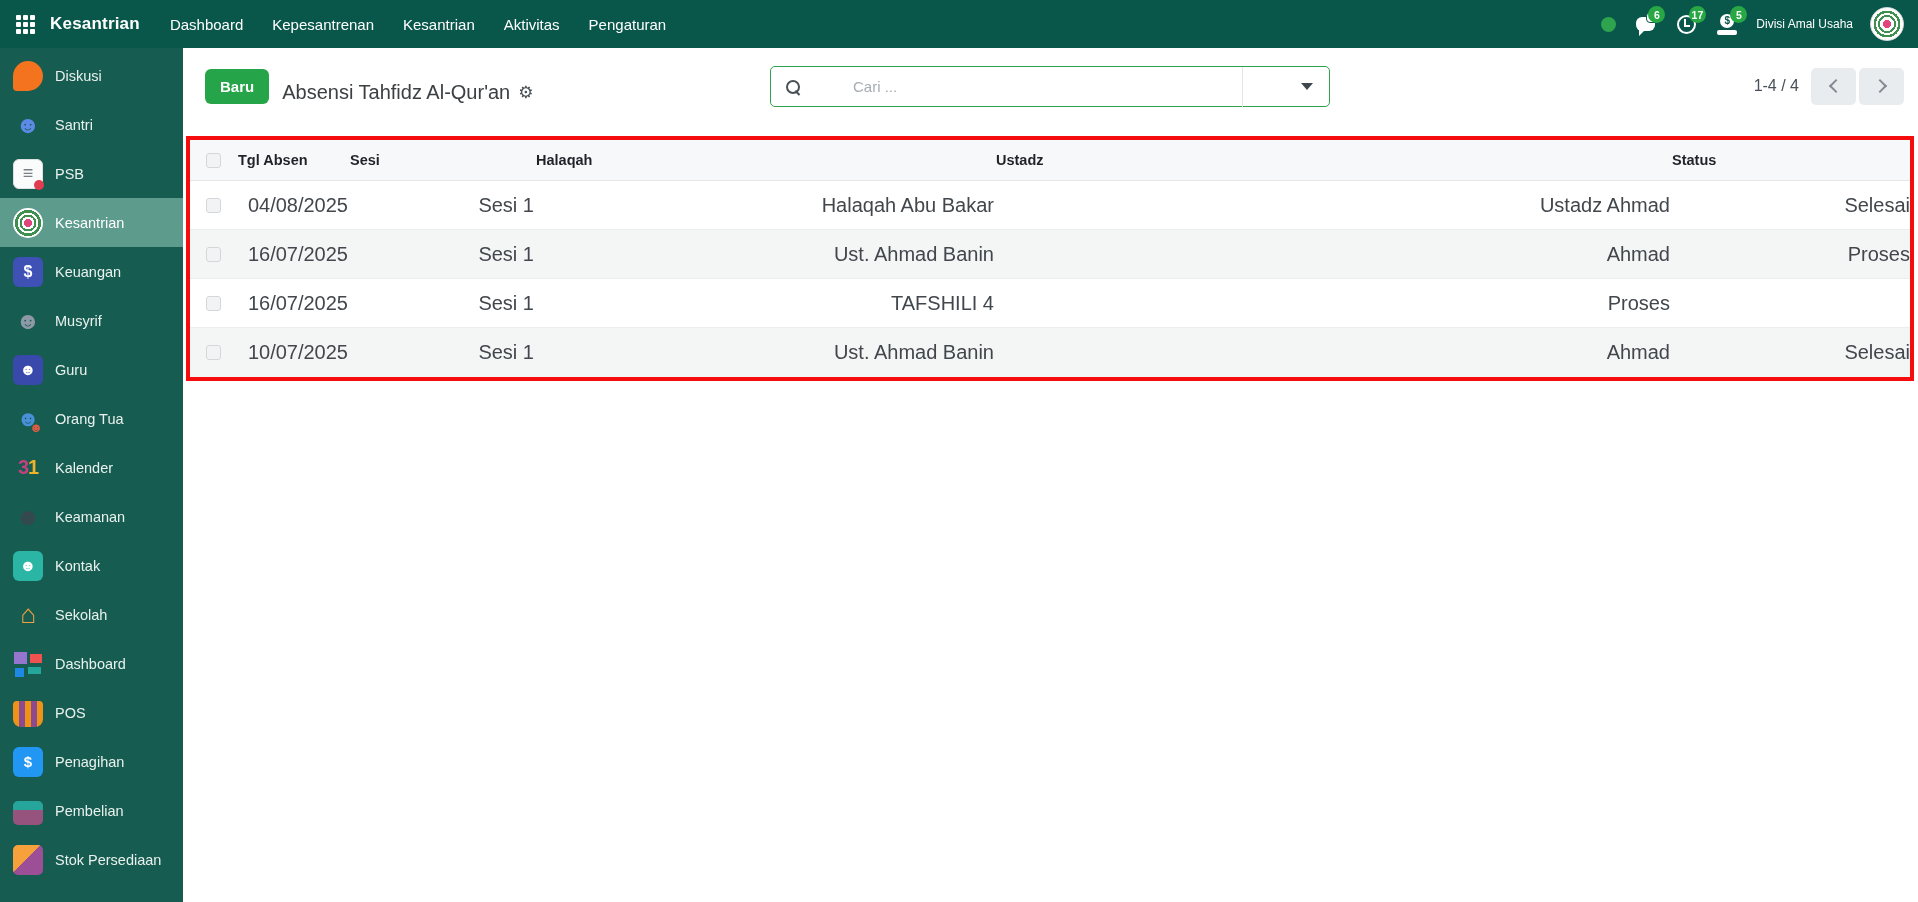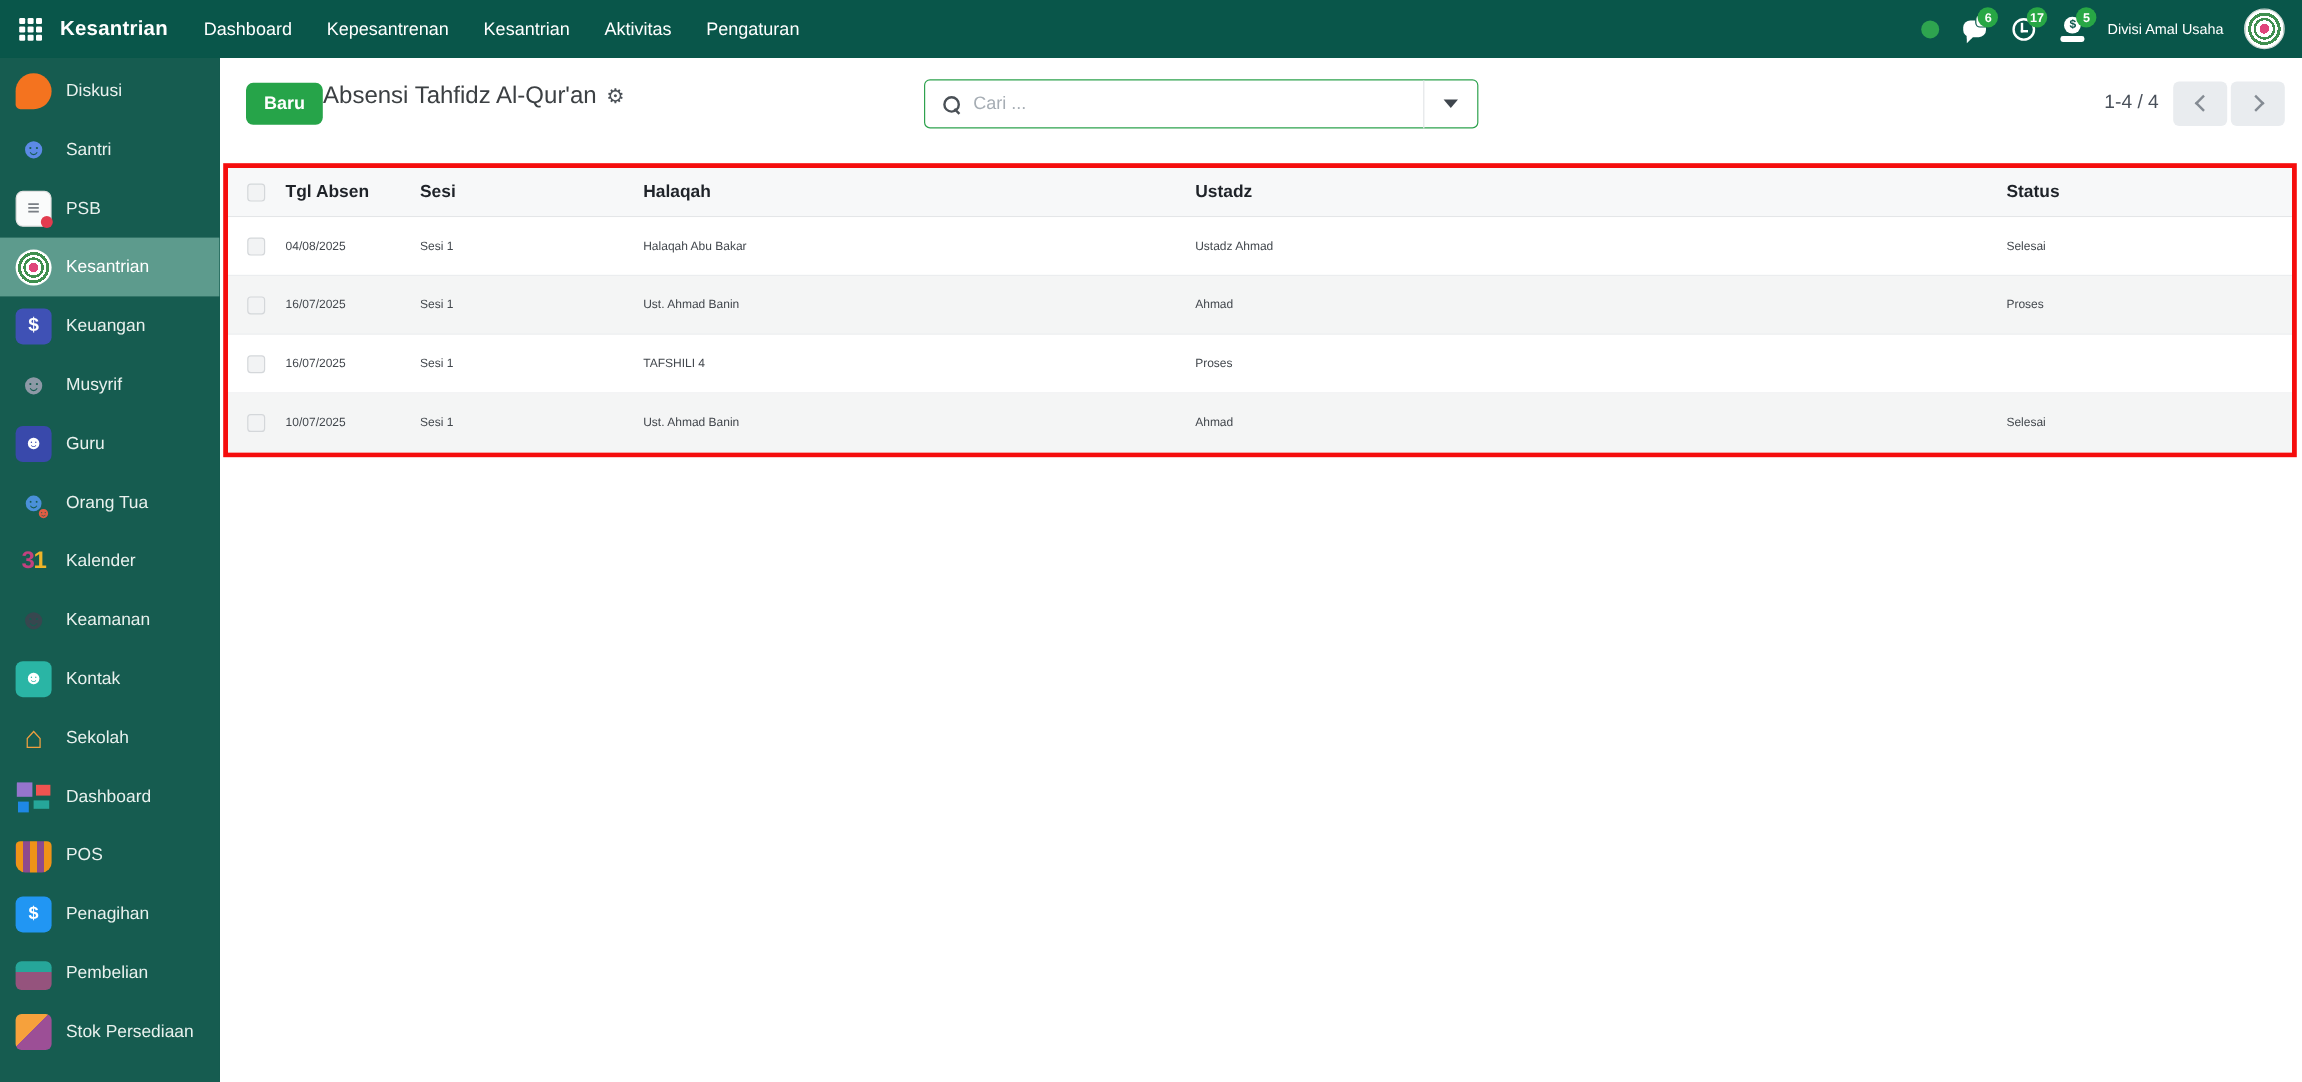--- a/index.html
+++ b/index.html
@@ -72,28 +72,28 @@
   .sicon--pos-icon { border-radius:4px 4px 8px 8px;
     background:repeating-linear-gradient(90deg, #ef9318 0 6px, #8e4a8e 6px 12px); height:26px; margin-top:2px; }
   .sicon--pembelian-icon { border-radius:5px;
     background:linear-gradient(#26a69a 0 9px, #95537d 9px 100%); height:24px; margin-top:4px; }
   .sicon--stok-persediaan-icon { border-radius:5px;
     background:linear-gradient(135deg, #f6a13c 0 45%, #9c4f96 45% 100%); }
 
   
   .main { position:absolute; top:48px; left:183px; width:1735px; height:854px; background:#fff; }
   .control-panel { position:relative; height:76px; display:flex; align-items:center; background:#fff; }
-  .cp-left { display:flex; align-items:flex-start; margin-left:22px; }
+  .cp-left { display:flex; align-items:flex-end; margin-left:22px; gap:13px; }
   .btn-new { background:#26a449; color:#fff; border:none; font-family:inherit; font-size:15px;
     font-weight:700; padding:9px 15px; border-radius:6px; cursor:pointer; }
   .view-title { font-size:20px; color:#3c4043; display:flex; align-items:center; gap:8px; }
   .gear { font-size:17px; color:#4a5056; cursor:pointer; }
 
-  .searchbox { position:absolute; left:587px; top:18px; width:462px; height:41px;
-    border:1px solid #2ea24e; border-radius:5px; background:#fff; display:flex; align-items:center; }
+  .searchbox { position:absolute; left:587px; top:18px; width:560px; height:41px;
+    border:1px solid #2ea24e; border-radius:5px; background:#fff; display:flex; align-items:center;gap:42px; }
   .mag { position:relative; width:14px; height:14px; margin:0 11px 0 15px; flex:none; }
   .mag::before { content:''; position:absolute; left:0; top:0; width:10px; height:10px;
     border:2px solid #4a5056; border-radius:50%; }
   .mag::after { content:''; position:absolute; left:10px; top:10px; width:6px; height:2px;
     background:#4a5056; transform:rotate(45deg); transform-origin:0 0; }
   .searchbox input { flex:1; border:none; outline:none; font-family:inherit; font-size:15px; color:#333; }
   .searchbox input::placeholder { color:#a6adb4; }
   .search-divider { width:1px; height:40px; background:#e3e5e8; }
   .search-toggle { width:44px; height:100%; display:flex; align-items:center; justify-content:center; cursor:pointer; }
   .caret-down { width:0; height:0; border-left:6px solid transparent; border-right:6px solid transparent;
@@ -106,22 +106,22 @@
     display:flex; align-items:center; justify-content:center; cursor:pointer; }
   .chev { width:10px; height:10px; border-left:2px solid #848b93; border-bottom:2px solid #848b93; }
   .chev.left  { transform:rotate(45deg); margin-left:4px; }
   .chev.right { transform:rotate(225deg); margin-right:4px; }
 
   
   .table-region { margin:12px 4px 0 3px; border:4px solid #f50d0d; background:#fff; }
   .lrow { display:grid; grid-template-columns:46px 112px 186px 460px 676px 1fr; align-items:center; }
   .lhead { height:41px; background:#f7f8f9; border-bottom:1px solid #e4e6e8;
     font-weight:700; font-size:14.5px; color:#1f2329; }
-  .lbody .lrow { height:49px; font-size:10px; color:#42474d; border-bottom:1px solid #ebedef;
-    background:#fff; cursor:pointer; }
+  .lbody .lrow { height:49px; font-size:20px; color:#42474d; border-bottom:1px solid #ebedef;
+    background:#fff; cursor:pointer;text-align:right; }
   .lbody .lrow:nth-child(even) { background:#f4f5f5; }
   .lbody .lrow:last-child { border-bottom:none; }
   .cell { padding-left:2px; overflow:hidden; text-overflow:ellipsis; white-space:nowrap; }
   .cb-cell { display:flex; justify-content:center; }
   .o-checkbox { width:15px; height:15px; border:1px solid #d4d7da; border-radius:3px; background:#f2f3f4; cursor:pointer; }
 </style>
 </head>
 <body>
 
 <header class="topbar">

